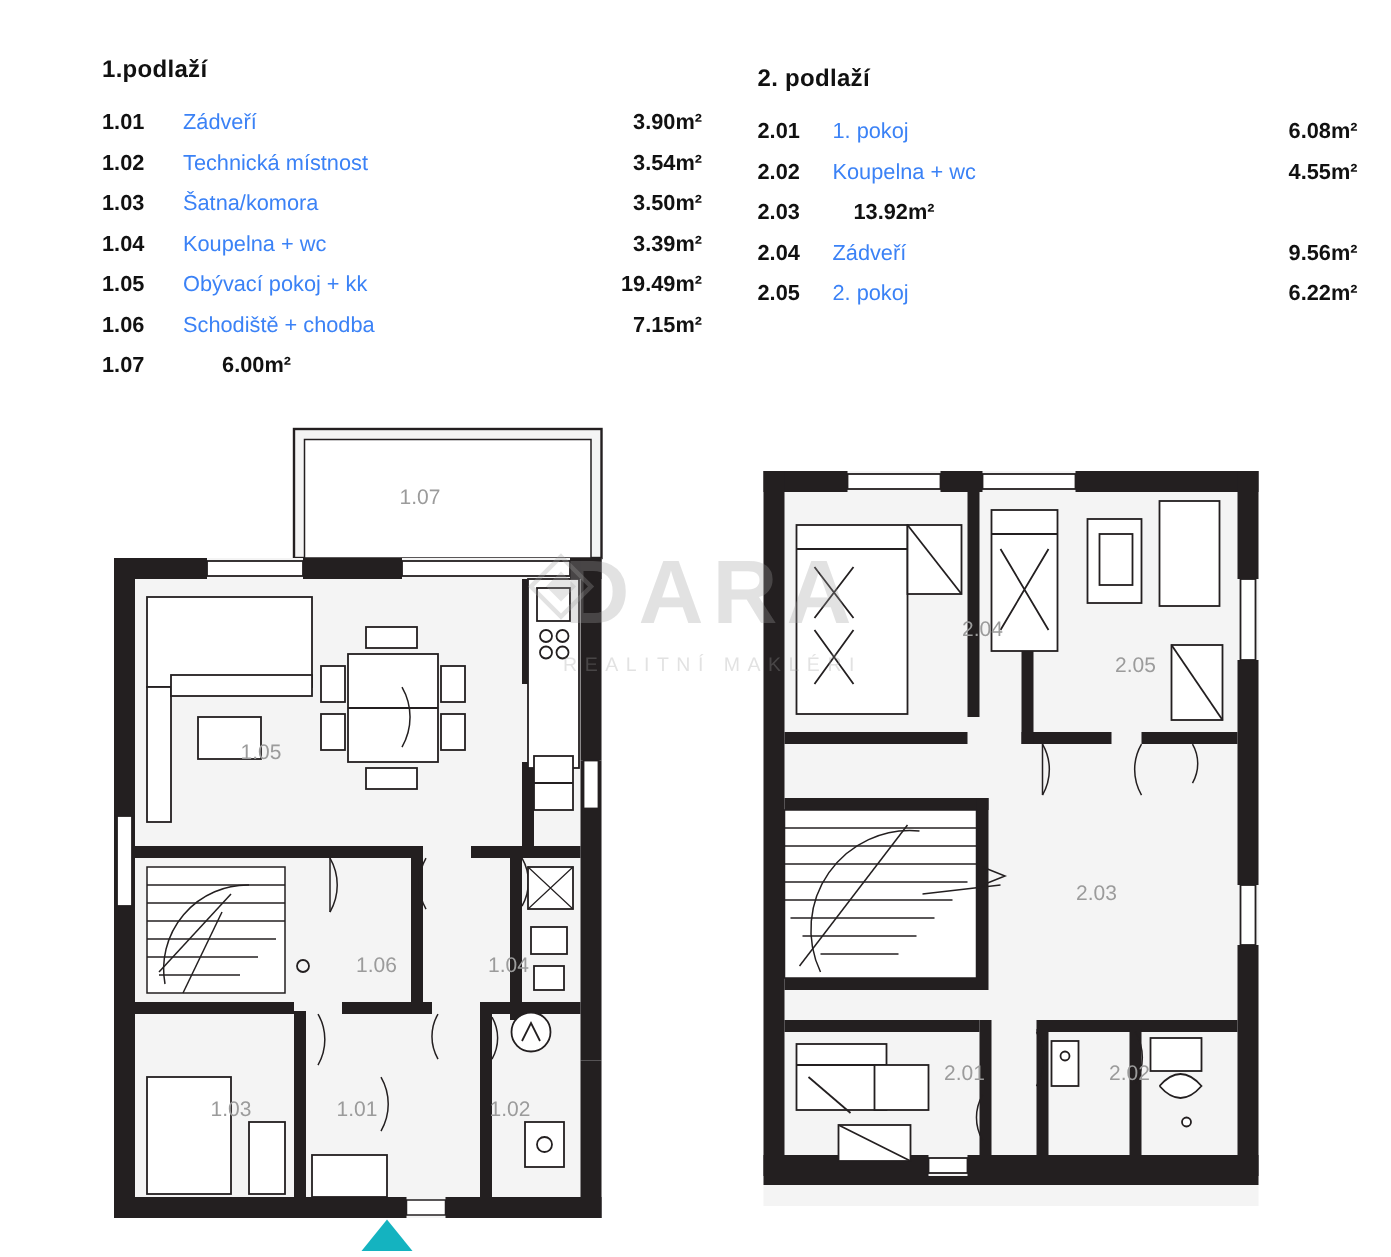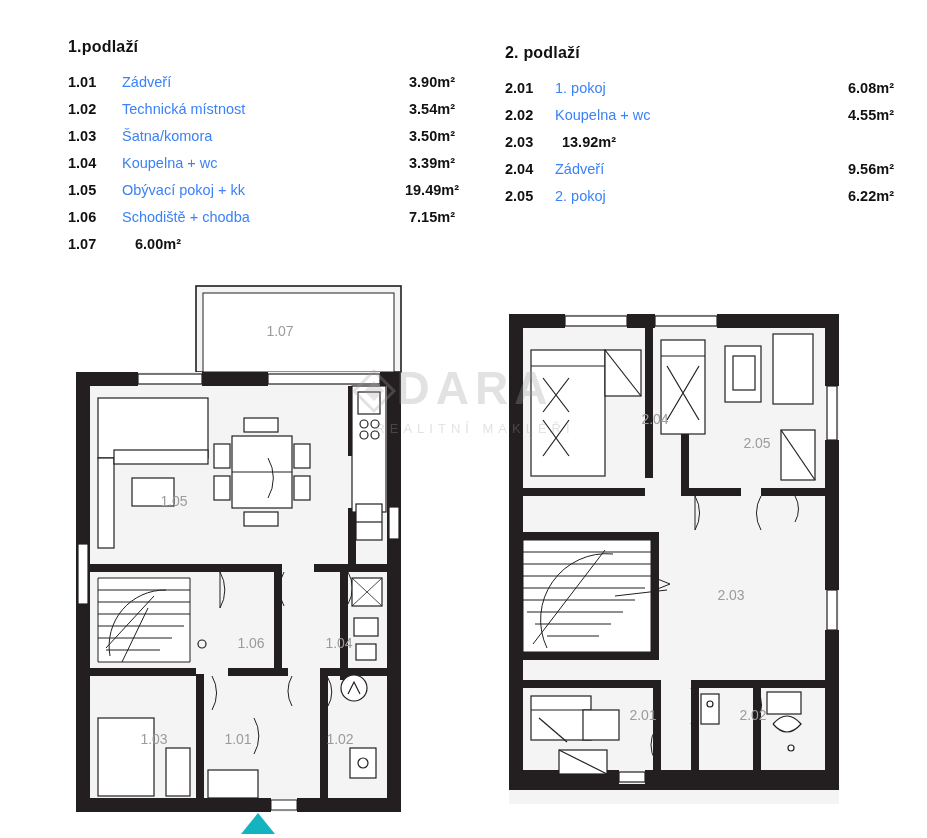--- a/index.html
+++ b/index.html
@@ -42,21 +42,21 @@
     font-weight: bold;
     color: #111;
     flex: 0 0 54px;
   }
   .legend-name {
     flex: 1 1 auto;
     color: #3b82f6;
   }
   .legend-area {
     width: 72px;
-    text-align: center;
+    text-align: right;
     font-weight: bold;
     color: #111;
     flex: 0 0 72px;
   }
   #legend-floor2 .legend-code { width: 50px; flex-basis: 50px; }
   #legend-floor2 .legend-area { width: 68px; flex-basis: 68px; }
 
   
   .plan {
     position: absolute;
@@ -75,21 +75,21 @@
   
   #watermark {
     position: absolute;
     left: 330px;
     top: 365px;
     width: 290px;
     height: 120px;
     pointer-events: none;
   }
   #watermark .wm-main {
-    font-size: 46px;
+    font-size: 60px;
     letter-spacing: 6px;
     font-weight: bold;
     color: rgba(160,160,160,.30);
     text-align: center;
     line-height: 1;
   }
   #watermark .wm-sub {
     font-size: 13px;
     letter-spacing: 5px;
     color: rgba(160,160,160,.30);

